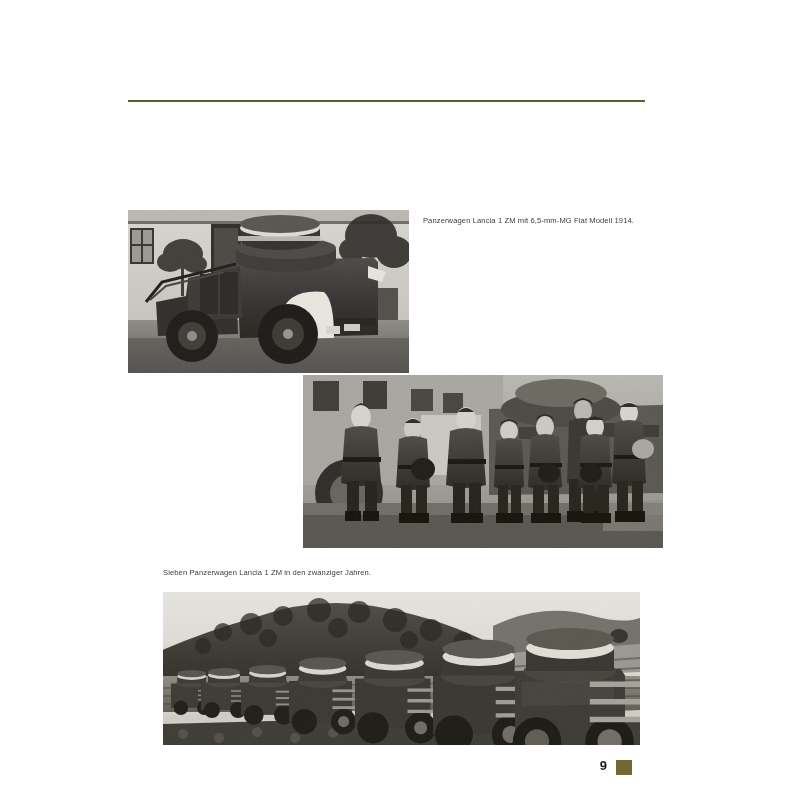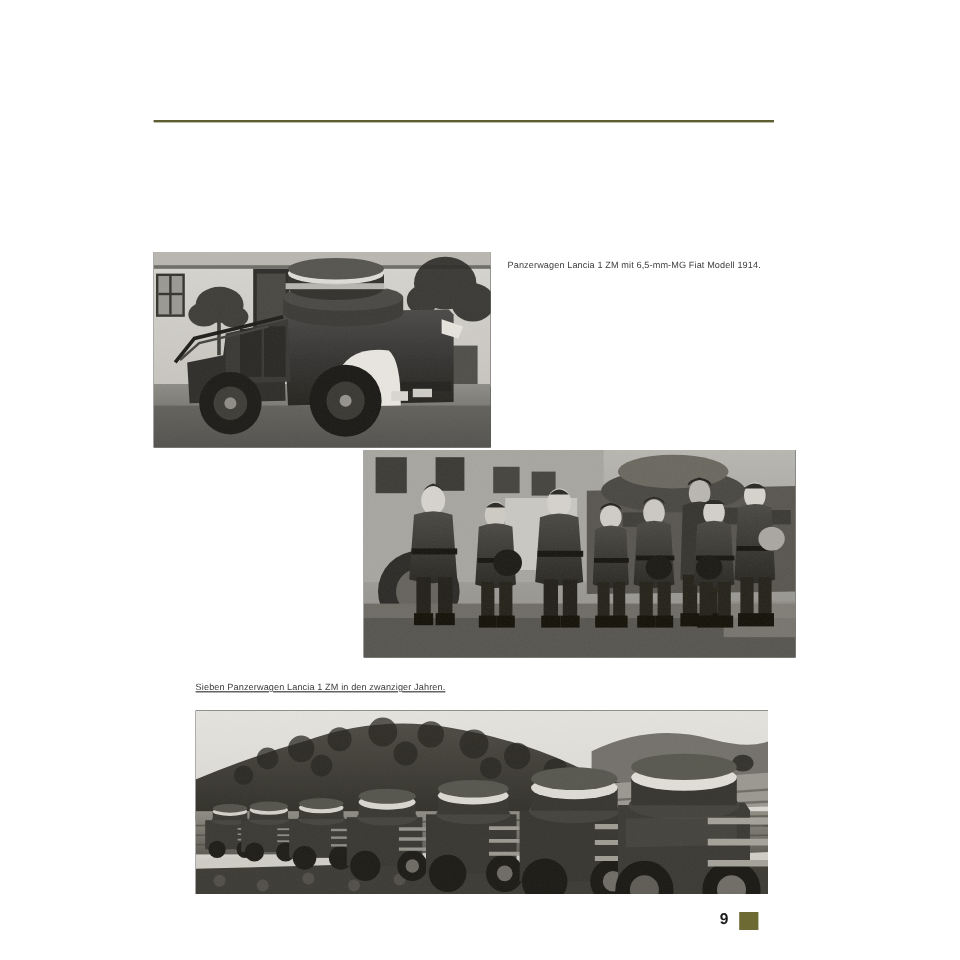--- a/index.html
+++ b/index.html
@@ -73,21 +73,20 @@
     left: 163px;
     top: 455px;
     width: 135px;
     text-align: right;
   }
   .caption-3 {
     left: 163px;
     top: 568px;
     width: 400px;
     text-align: left;
-    text-decoration: underline;
   }
 
   
   .photo {
     position: absolute;
     overflow: hidden;
     background: #2a2a2a;
   }
   .photo svg { display: block; width: 100%; height: 100%; }
 

